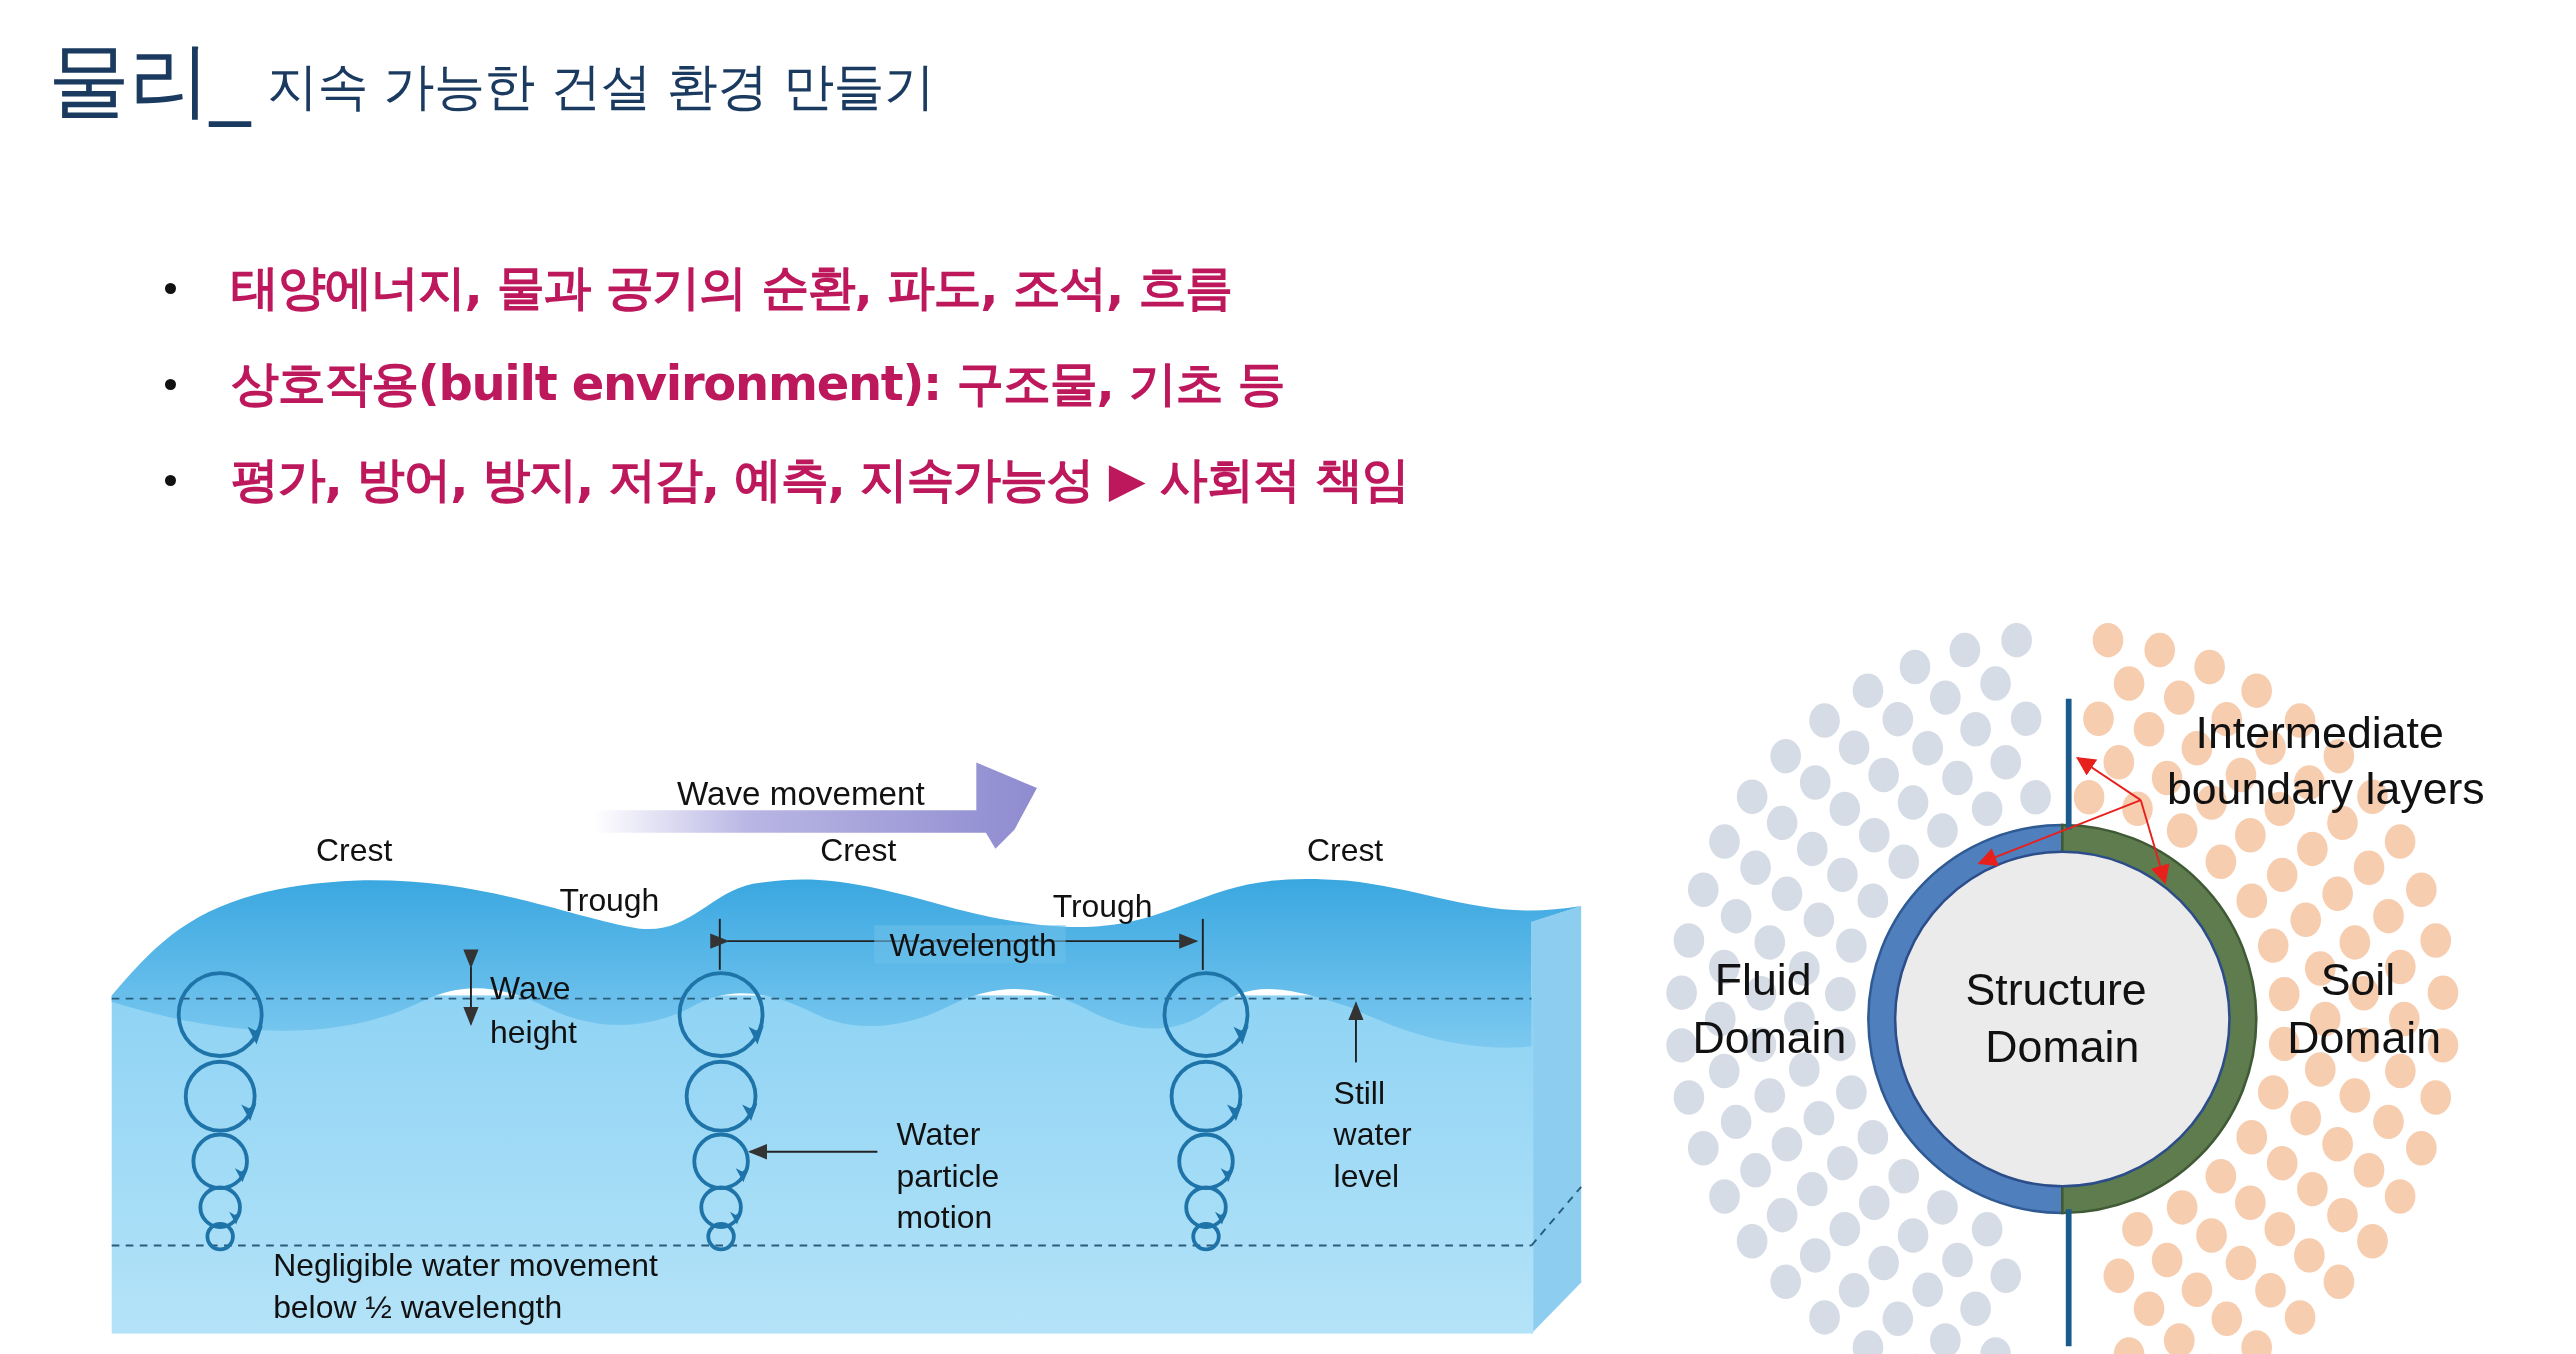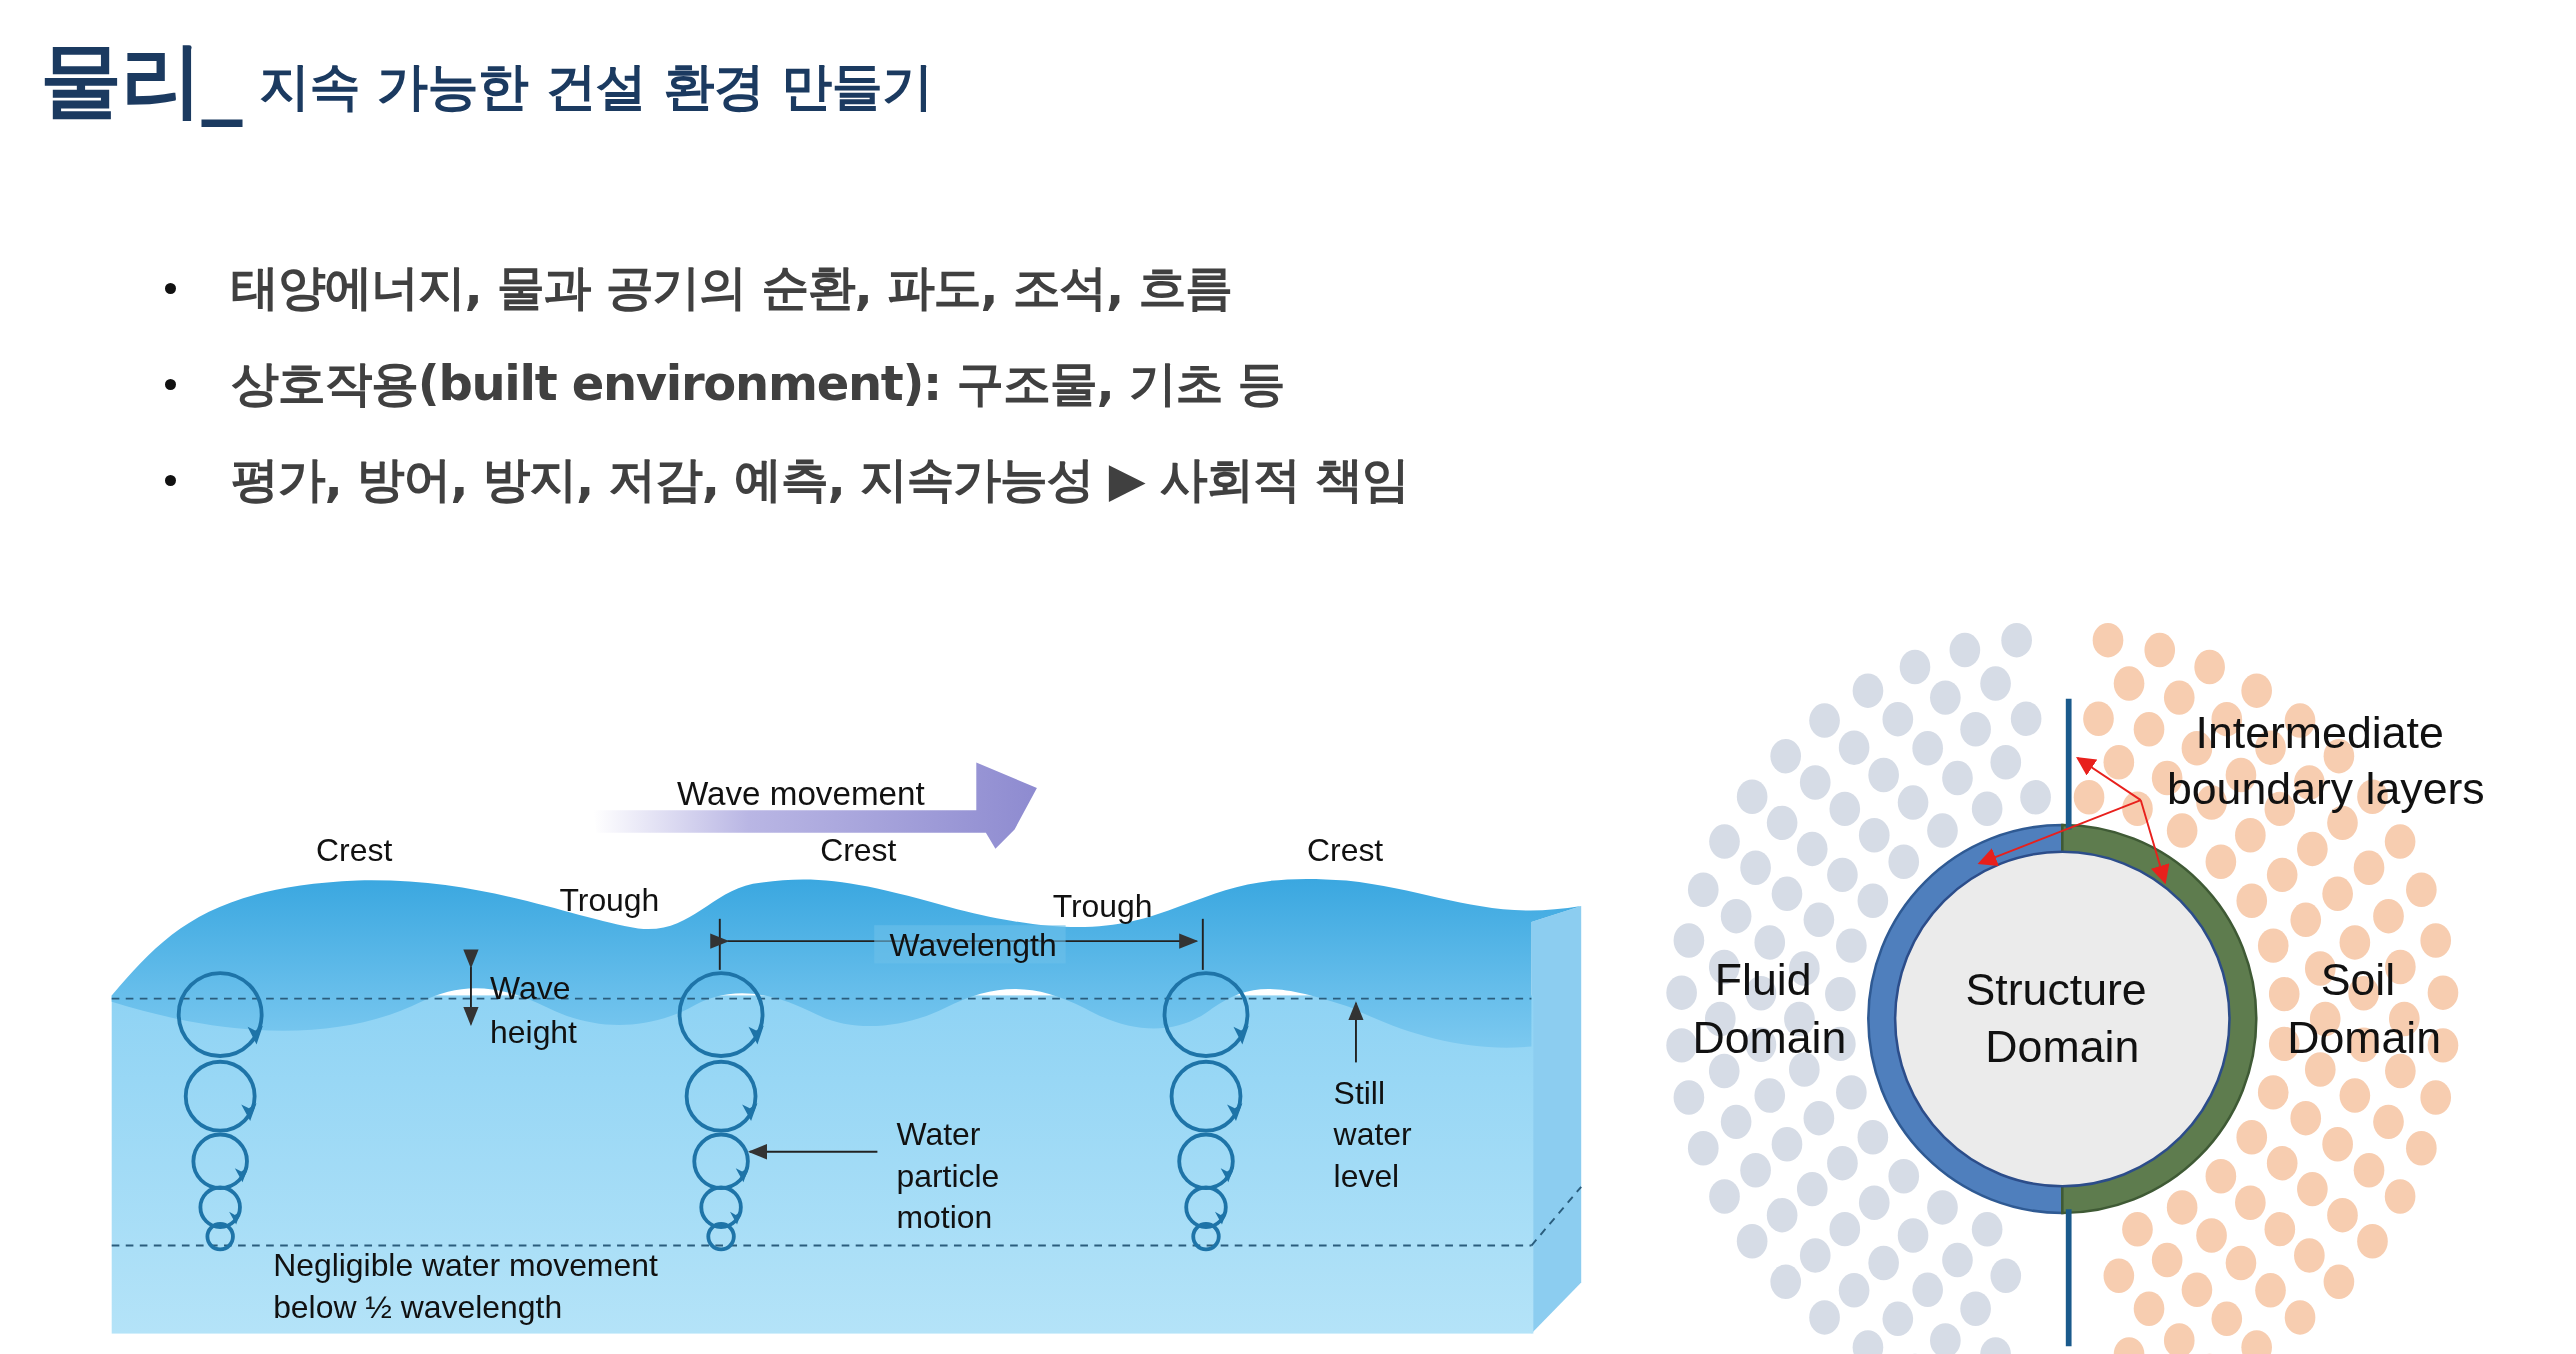--- a/index.html
+++ b/index.html
@@ -1,21 +1,21 @@
 <!DOCTYPE html>
 <html style="font-size:10.2px"><head>
 <meta charset="utf-8">
 <style>
   html, body { margin:0; padding:0; background:#ffffff; }
   body { width:2576px; height:1354px; position:relative; overflow:hidden; font-family:"DejaVu Sans", "Liberation Sans", sans-serif; }
-  .title { position:absolute; left:40px; top:25.5px; color:#1b3a60; font-weight:bold; white-space:nowrap; }
+  .title { position:absolute; left:48px; top:25.5px; color:#1b3a60; font-weight:normal; white-space:nowrap; }
   .title .main { font-size:82px; letter-spacing:-1.3px; }
   .title .sub { font-size:51px; margin-left:18px; position:relative; top:-3.8px; letter-spacing:-0.6px; }
   .bullets { position:absolute; left:160px; top:252px; margin:0; padding:0; list-style:none; }
-  .bullets li { position:relative; height:96px; font-size:48px; font-weight:bold; color:#404040; white-space:nowrap; letter-spacing:-1.3px; line-height:70px; padding-left:71px; }
+  .bullets li { position:relative; height:96px; font-size:48px; font-weight:bold; color:#be185d; white-space:nowrap; letter-spacing:-1.3px; line-height:70px; padding-left:71px; }
   .bullets li .dot { position:absolute; left:5.1px; top:31px; width:11px; height:11px; border-radius:50%; background:#111; }
   svg text { font-family:"Liberation Sans", "DejaVu Sans", sans-serif; }
   #wave { position:absolute; left:0; top:0; }
 </style>
 </head>
 <body>
 
 <div class="title">
   <span class="main">물리_</span><span class="sub">지속 가능한 건설 환경 만들기</span>
 </div>

